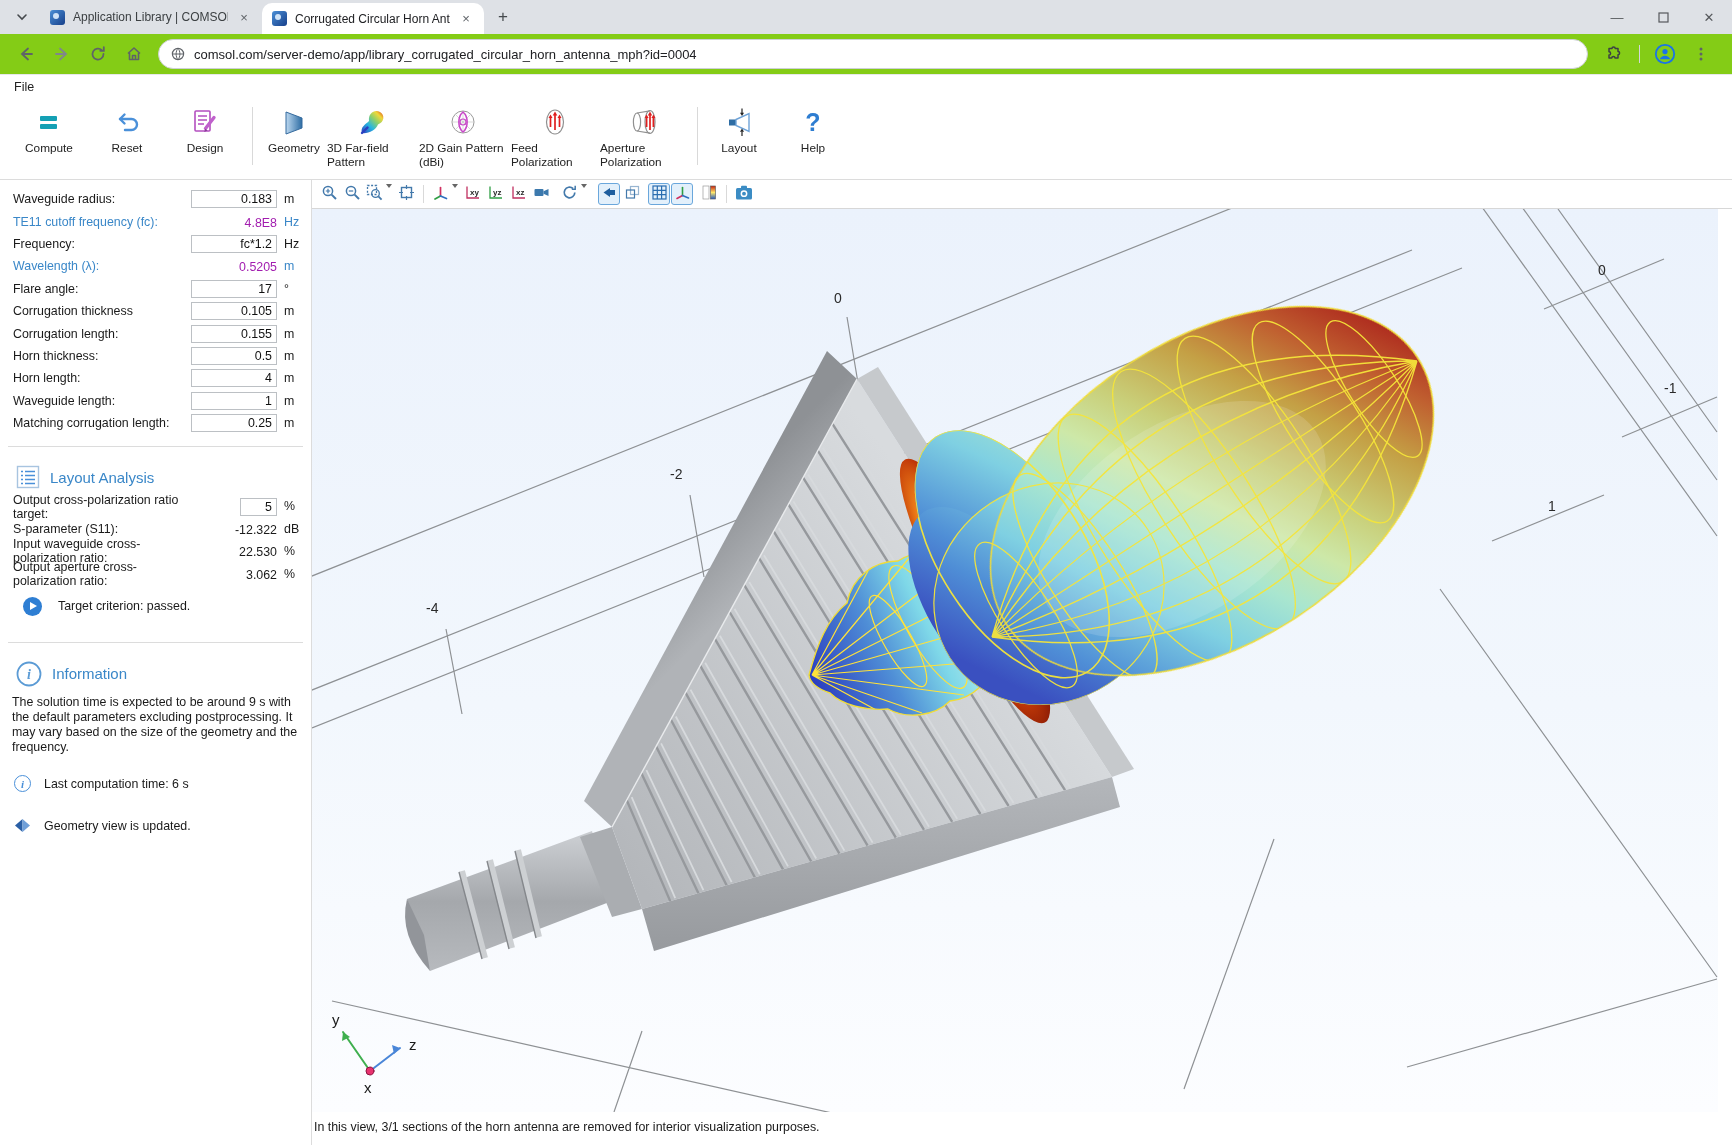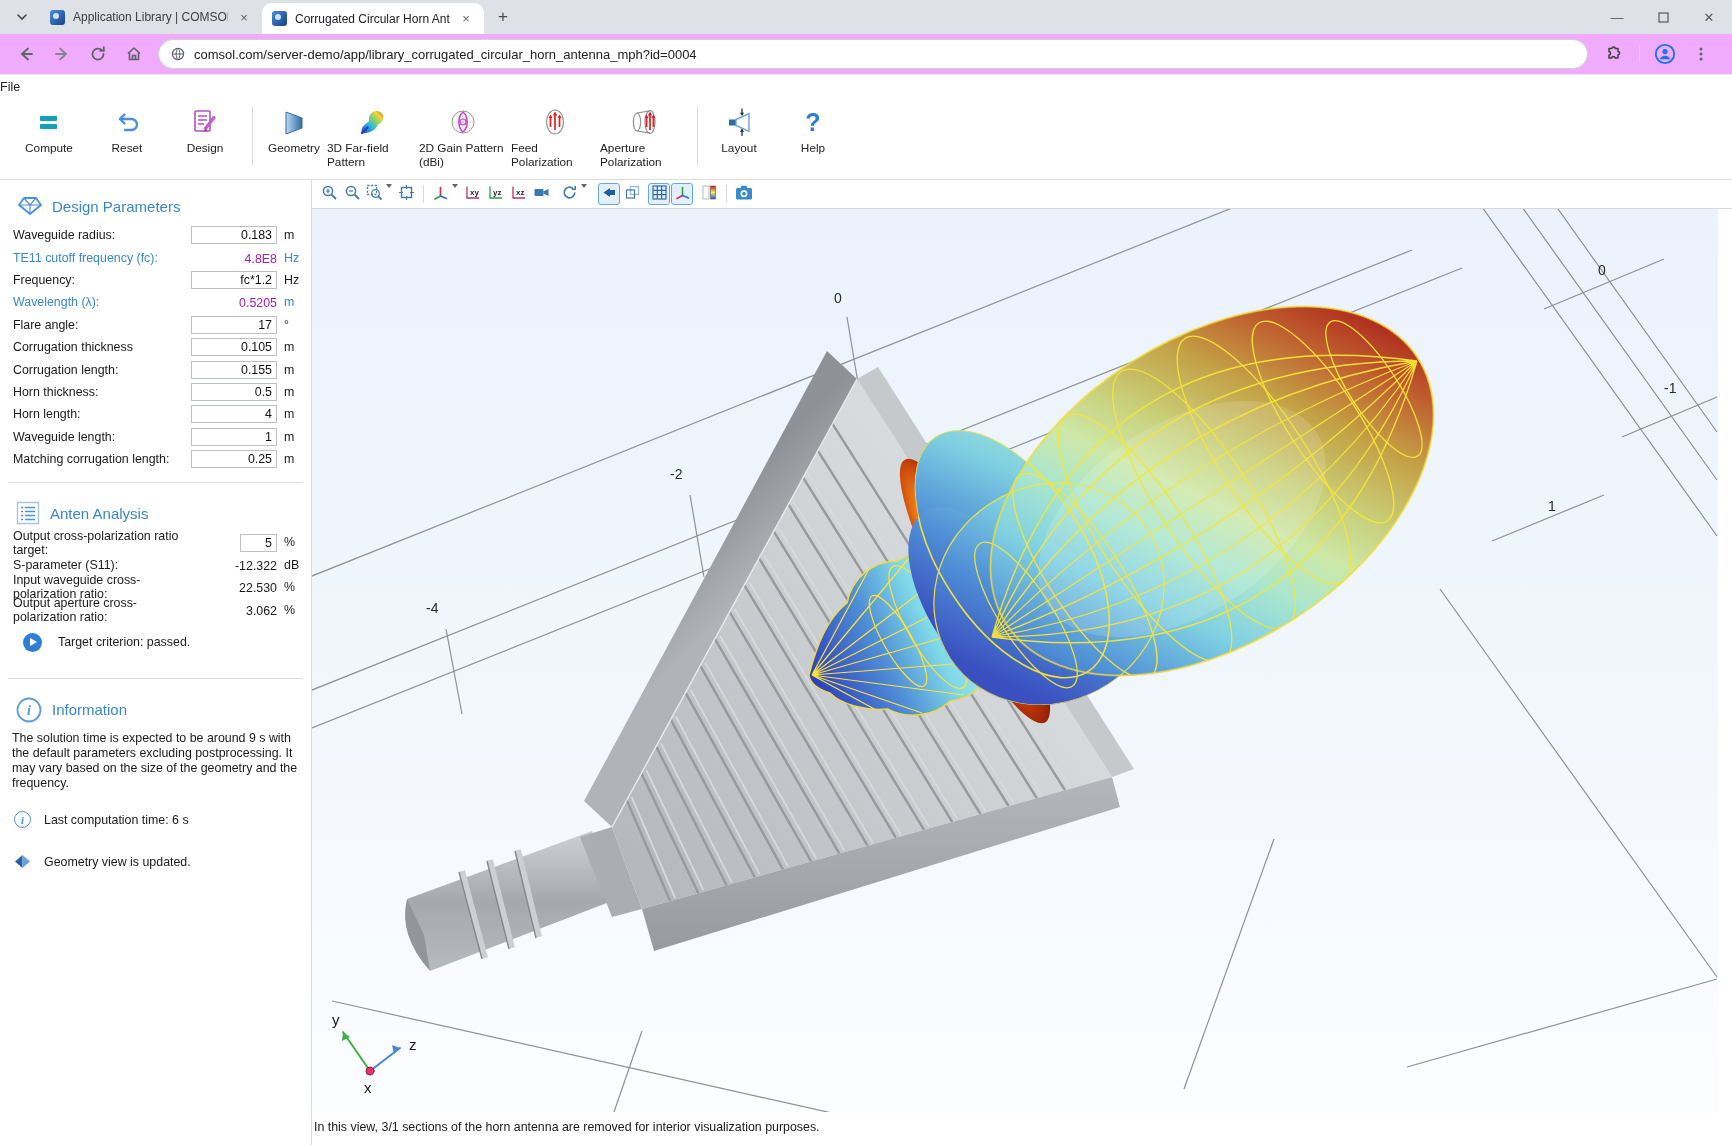--- a/index.html
+++ b/index.html
@@ -11,29 +11,29 @@
   .tab { display:flex; align-items:center; gap:8px; height:34px; padding:0 10px; width:222px; font-size:12px; color:#3c4043; }
   .tab.active { background:#fff; border-radius:10px 10px 0 0; height:31px; color:#202124; }
   .tab .title { flex:1; white-space:nowrap; overflow:hidden; }
   .favicon { width:15px; height:15px; border-radius:3px; background:linear-gradient(135deg,#4a8fd6,#173f8a); position:relative; flex:none; }
   .favicon::after{ content:""; position:absolute; left:3px; top:3px; width:6px; height:6px; border-radius:50%; background:#cfe3f7; }
   .tab-close { width:16px; height:16px; border-radius:50%; display:flex; align-items:center; justify-content:center; color:#5f6368; font-size:13px; flex:none; }
   .newtab { width:26px; height:26px; margin:0 0 4px 6px; display:flex; align-items:center; justify-content:center; color:#45494d; font-size:17px; }
   .wincontrols { position:absolute; right:0; top:0; height:34px; display:flex; }
   .winbtn { width:46px; height:100%; display:flex; align-items:center; justify-content:center; color:#55585c; font-size:13px; }
 
-  .navbar { height:41px; background:#f0abfc; display:flex; align-items:center; padding:0 8px; border-bottom:1px solid #e6e8ea; }
+  .navbar { height:41px; background:#84cc16; display:flex; align-items:center; padding:0 8px; border-bottom:1px solid #e6e8ea; }
   .navicon { width:30px; height:30px; display:flex; align-items:center; justify-content:center; margin:0 3px; }
   .urlbar { flex:1; height:30px; margin:0 8px 0 6px; border:1px solid #cdd1d5; border-radius:16px; display:flex; align-items:center; padding:0 12px; gap:9px; background:#fff; max-width:1430px; }
   .urlbar .url { font-size:13px; color:#202124; }
   .nav-right { display:flex; align-items:center; }
   .vsep { width:1px; height:18px; background:#d4d6d9; margin:0 7px; }
 
   
-  .menubar { height:24px; display:flex; align-items:center; padding-left:0; font-size:12.5px; color:#222; }
+  .menubar { height:24px; display:flex; align-items:center; padding-left:14px; font-size:12.5px; color:#222; }
   .ribbon { height:81px; border-bottom:1px solid #dcdcdc; display:flex; align-items:flex-start; padding-left:10px; }
   .rbtn { display:flex; flex-direction:column; align-items:center; justify-content:flex-start; padding-top:6px; min-width:64px; height:76px; border-radius:3px; }
   .ric { height:34px; display:flex; align-items:center; justify-content:center; }
   .rlab { font-size:11.8px; color:#222; text-align:left; line-height:1.2; margin-top:2px; max-width:88px; }
   .rsep { width:1px; height:58px; background:#d9d9d9; margin:8px 8px 0 8px; }
 
   
   .main { display:flex; height:965px; }
   .panel { width:311px; flex:none; padding-top:8px; }
   .sect-head { display:flex; align-items:center; gap:10px; padding:6px 0 6px 16px; }
@@ -278,27 +278,20 @@
   <div class="rbtn" style="min-width:54px; margin-left:14px">
     <span class="ric" style="font:bold 25px 'Liberation Sans',sans-serif; color:#2e7dd1">?</span>
     <span class="rlab">Help</span>
   </div>
 </div>
 
 <div class="main">
 
   <div class="panel">
 
-    <div class="sect-head">
-      <svg width="26" height="24" viewBox="0 0 26 24">
-          <path d="M8 4 L20 4 L25 11 L14 20 L3 11 Z" fill="none" stroke="#4a90d9" stroke-width="1.8" stroke-linejoin="round"></path>
-          <path d="M8 4 L14 11 L20 4 M3 11 h22 M14 11 V20" fill="none" stroke="#4a90d9" stroke-width="1.2"></path>
-        </svg>
-      <span class="sect-title">Design Parameters</span>
-    </div>
 
     <div class="prow">
         <span class="plabel">Waveguide radius:</span>
         <input class="pbox" value="0.183" style="">
         <span class="punit">m</span>
       </div>
     <div class="prow">
         <span class="plabel blue">TE11 cutoff frequency (fc):</span>
         <span class="pcol"><span class="pval blue">4.8E8</span></span>
         <span class="punit blue">Hz</span>
@@ -349,21 +342,21 @@
         <span class="punit">m</span>
       </div>
 
     <div class="divider"></div>
 
     <div class="sect-head">
       <svg width="24" height="24" viewBox="0 0 24 24">
           <rect x="1.5" y="1.5" width="21" height="21" fill="none" stroke="#a8c4e0" stroke-width="1.4"></rect>
           <path d="M5 6.5h2M9 6.5h10M5 10.5h2M9 10.5h10M5 14.5h2M9 14.5h10M5 18.5h2M9 18.5h10" stroke="#4a90d9" stroke-width="1.5"></path>
         </svg>
-      <span class="sect-title">Anten Analysis</span>
+      <span class="sect-title">Layout Analysis</span>
     </div>
 
     <div class="prow">
         <span class="plabel">Output cross-polarization ratio target:</span>
         <span class="pcol"><input class="pbox narrow" value="5" style=""></span>
         <span class="punit">%</span>
       </div>
     <div class="prow">
         <span class="plabel">S-parameter (S11):</span>
         <span class="pcol"><span class="pval">-12.322</span></span>

